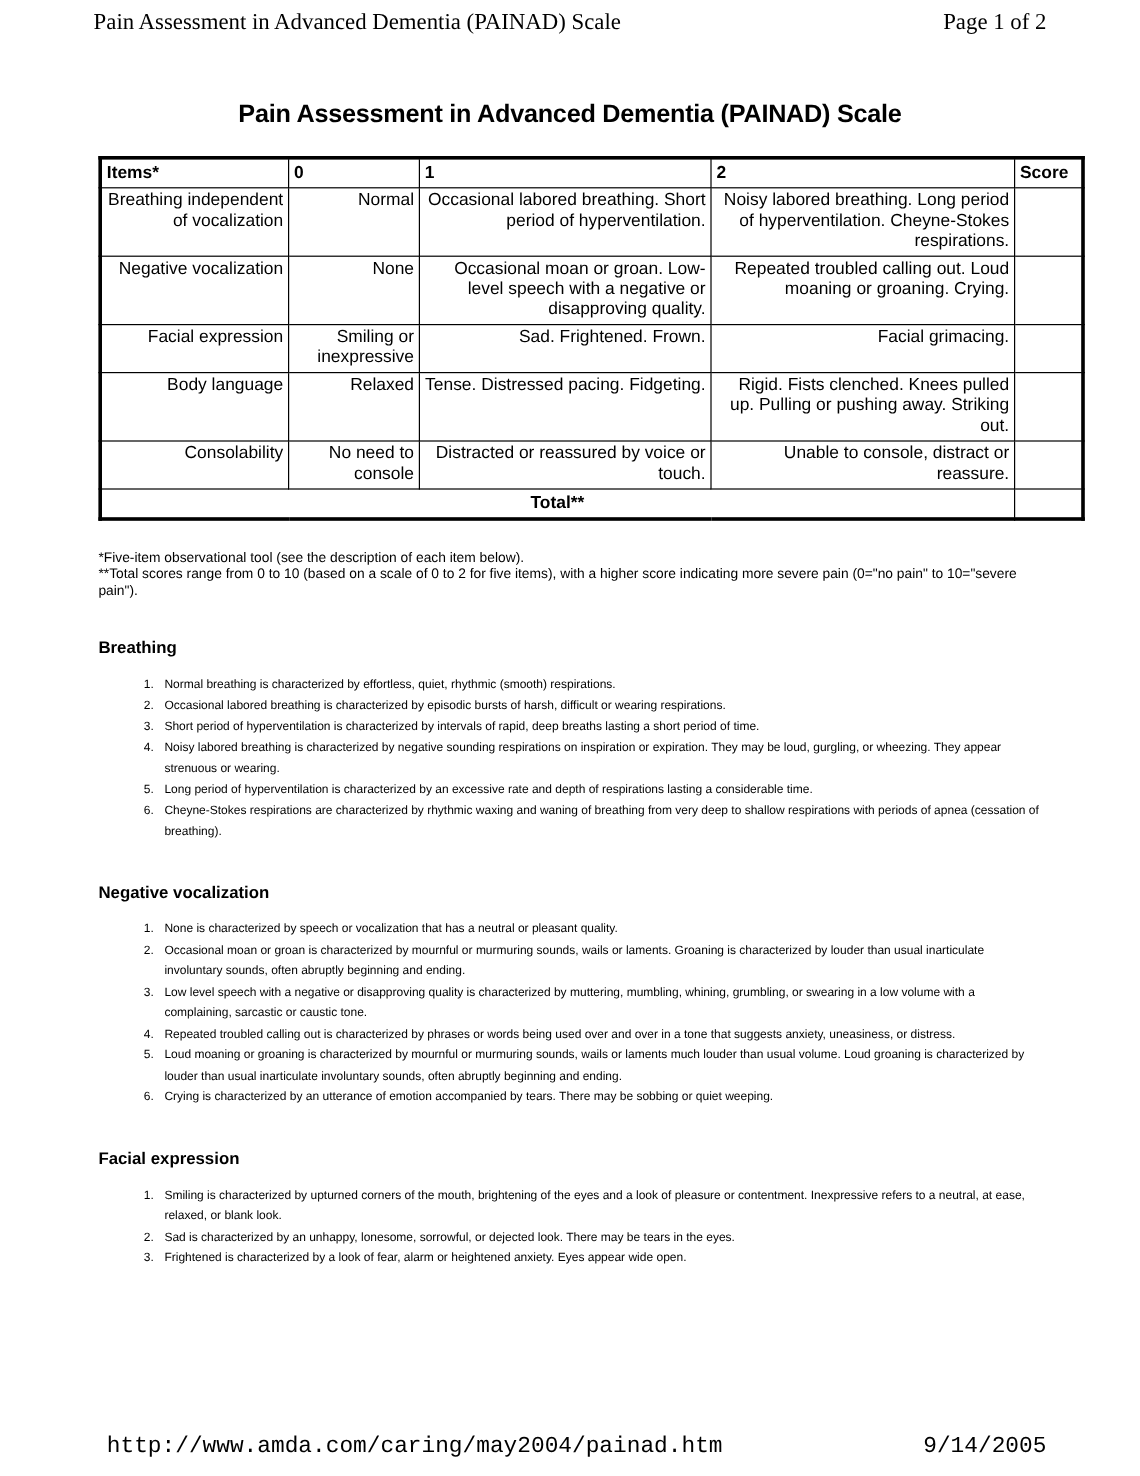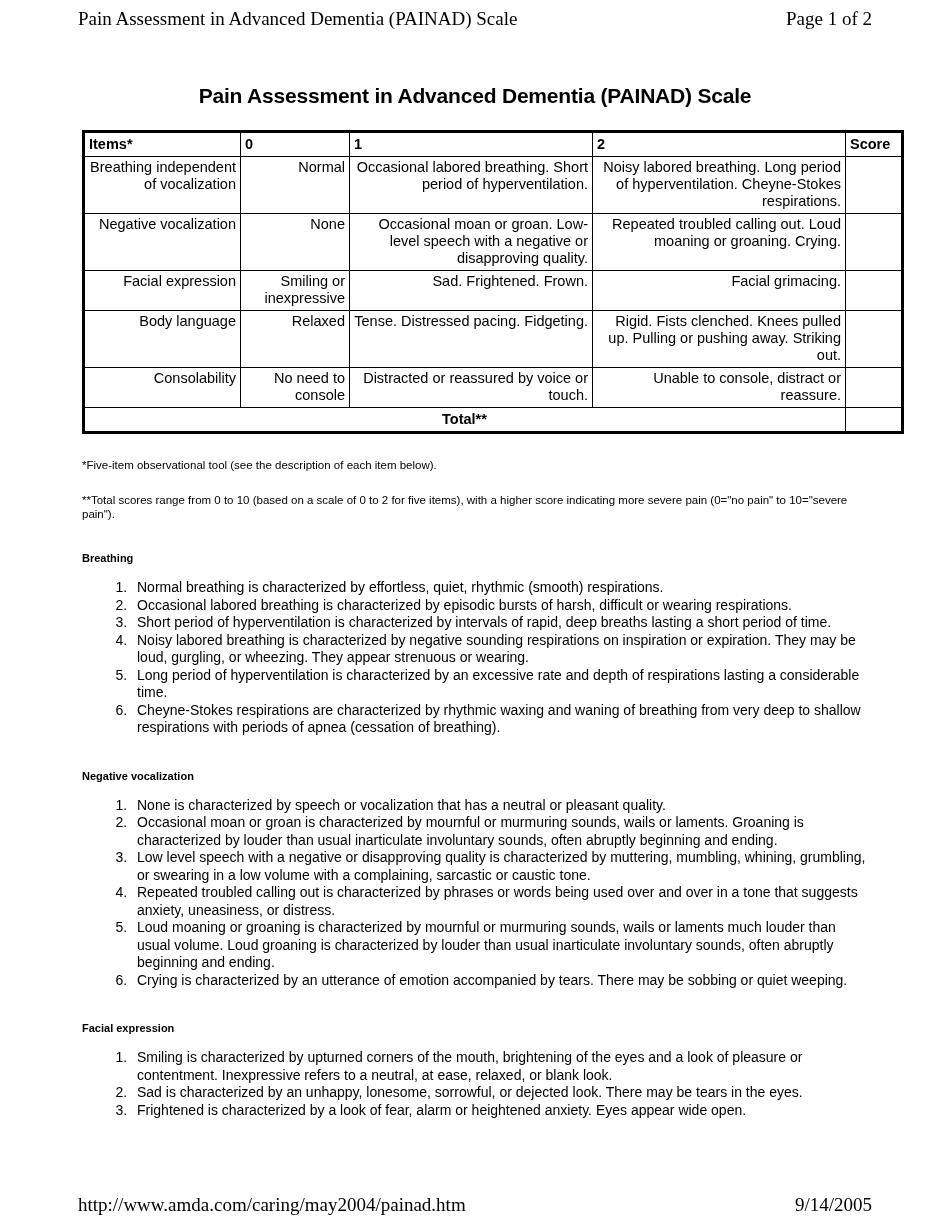--- a/index.html
+++ b/index.html
@@ -95,53 +95,53 @@
   .col-two    { width: 244px; }
   .col-score  { width: 47px;  }
 
   
   .footnote {
     font-size: 11.5px;
     line-height: 14px;
     margin: 0;
   }
   .footnote.first { margin-top: 24px; }
-  .footnote.second { margin-top: 21px; }
+  .footnote.second { }
 
   
   .section-heading {
-    font-size: 11px;
+    font-size: 14px;
     font-weight: bold;
     margin: 0;
   }
   .section-heading.breathing { margin-top: 31px; }
   .section-heading.negative  { margin-top: 33px; }
   .section-heading.facial    { margin-top: 33px; }
 
   ol.desc-list {
     margin: 15px 0 0 0;
     padding-left: 49px;
-    font-size: 14px;
+    font-size: 10px;
     line-height: 17.5px;
   }
   ol.desc-list li {
     padding-left: 6px;
     margin-bottom: 0px;
   }
 
   
   .page-footer {
     position: absolute;
     bottom: 14px;
-    left: 78px;
+    left: 89px;
     right: 78px;
     display: flex;
     justify-content: space-between;
     align-items: baseline;
-    font-family: Liberation Serif, serif;
+    font-family: Liberation Mono, monospace;
     font-size: 19px;
     line-height: 22px;
   }
 </style>
 </head>
 <body>
 
 <div class="running-header">
   <span>Pain Assessment in Advanced Dementia (PAINAD) Scale</span>
   <span>Page 1 of 2</span>

